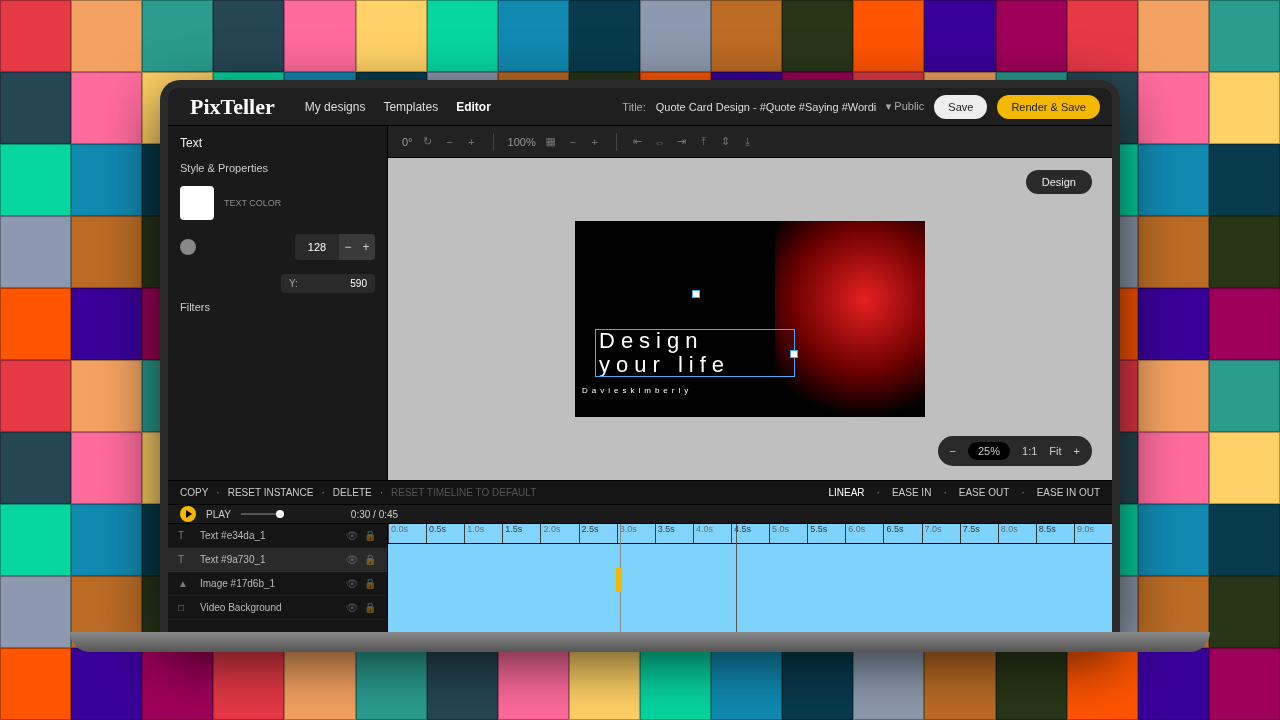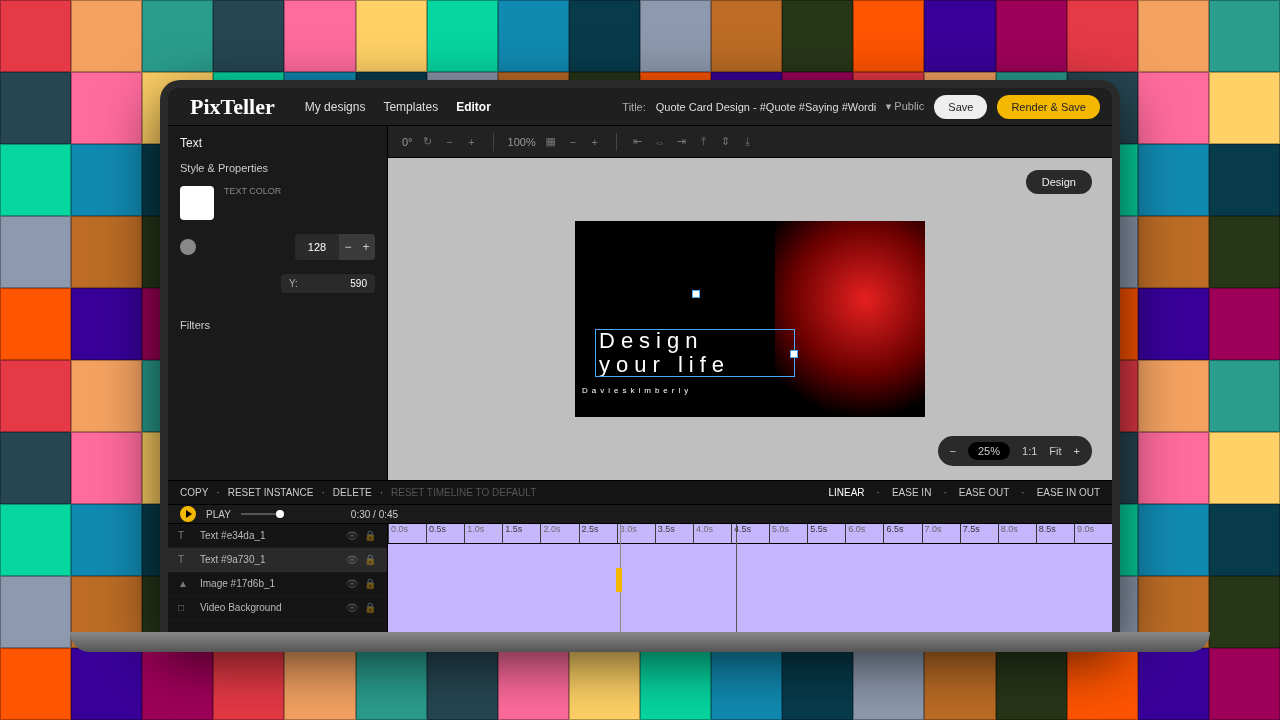--- a/index.html
+++ b/index.html
@@ -17,21 +17,21 @@
 .nav .active{color:#fff;font-weight:bold}
 .title-area{margin-left:auto;display:flex;align-items:center;gap:10px;font-size:11px;color:#aaa}
 .title-area input{background:transparent;border:none;color:#ddd;width:220px;font-size:11px}
 .btn{padding:6px 14px;border-radius:14px;border:none;font-size:11px;cursor:pointer}
 .btn-save{background:#eee;color:#222}
 .btn-render{background:#f5b800;color:#222}
 .main{flex:1;display:flex;min-height:0}
 .sidebar{width:220px;background:#1a1a1a;border-right:1px solid #000;padding:10px 12px;display:flex;flex-direction:column;gap:8px}
 .sidebar h4{font-size:12px;color:#eee;font-weight:normal;margin-bottom:4px}
 .sidebar h5{font-size:11px;color:#ccc;font-weight:normal;}
-.swatch-row{display:flex;gap:10px;margin-top:4px}
+.swatch-row{display:flex;align-items:center;gap:10px;margin-top:4px}
 .swatch{width:34px;height:34px;background:#fff;border-radius:4px}
 .prop-row{display:flex;gap:6px;align-items:center;margin-top:6px}
 .circle{width:16px;height:16px;border-radius:50%;background:#888}
 .numbox{display:flex;align-items:center;background:#2a2a2a;border-radius:4px;overflow:hidden}
 .numbox input{width:44px;background:#2a2a2a;border:none;color:#fff;text-align:center;padding:5px 2px;font-size:11px}
 .numbox button{width:18px;height:26px;background:#3a3a3a;border:none;color:#ccc;cursor:pointer;font-size:12px}
 .xybox{background:#2a2a2a;border-radius:4px;padding:4px 8px;display:flex;justify-content:space-between;color:#aaa;font-size:10px;min-width:94px}
 .xybox span:last-child{color:#fff}
 .widthbox{background:#3a3a3a;border-radius:4px;padding:5px 8px;display:flex;justify-content:space-between;font-size:10px;min-width:94px}
 .canvas-area{flex:1;display:flex;flex-direction:column;background:#1a1a1a}
@@ -60,21 +60,21 @@
 .playbtn{width:16px;height:16px;background:#f5b800;border-radius:50%;display:flex;align-items:center;justify-content:center}
 .playbtn::after{content:"";border-left:6px solid #000;border-top:4px solid transparent;border-bottom:4px solid transparent;margin-left:2px}
 .slider{width:40px;height:2px;background:#555;position:relative}
 .slider::after{content:"";position:absolute;right:-3px;top:-3px;width:8px;height:8px;background:#fff;border-radius:4px}
 .tl-body{flex:1;display:flex}
 .tl-layers{width:220px;border-right:1px solid #000}
 .tl-layer{height:24px;display:flex;align-items:center;padding:0 10px;gap:8px;color:#bbb;border-bottom:1px solid rgba(255,255,255,.03)}
 .tl-layer.sel{background:#2a2a2a}
 .tl-layer-icon{width:14px;opacity:.6}
 .tl-eye{margin-left:auto;display:flex;gap:6px;opacity:.4}
-.tl-tracks{flex:1;position:relative;background:#c4b5fd}
+.tl-tracks{flex:1;position:relative;background:#7dd3fc}
 .ruler{height:20px;display:flex;border-bottom:1px solid #000}
 .ruler span{flex:1;font-size:9px;color:#666;padding-left:2px;border-left:1px solid #333}
 .track-row{height:24px;border-bottom:1px solid rgba(255,255,255,.03);position:relative}
 .playhead{position:absolute;top:0;bottom:0;width:1px;background:#888}
 .keyblock{position:absolute;height:24px;background:#f5b800;width:6px}
 .rangebar{position:absolute;top:0;height:20px;background:rgba(255,255,255,.04)}
 input{outline:none}
 </style>
 </head>
 <body>
@@ -297,21 +297,21 @@
           <button>−</button>
           <button>+</button>
         </div>
       </div>
       <div class="prop-row" style="justify-content:flex-end">
         <div class="xybox">
           <span>Y:</span>
               <span>590</span>
         </div>
       </div>
-      <h5 style="margin-top:18px">Filters</h5>
+      <h5 style="">Filters</h5>
     </div>
 
     <div class="canvas-area">
       <div class="canvas-toolbar">
         <div class="tb-group">
           <span>0°</span>
           <span class="tb-icon">↻</span>
           <span class="tb-icon">−</span>
           <span class="tb-icon">+</span>
         </div>

